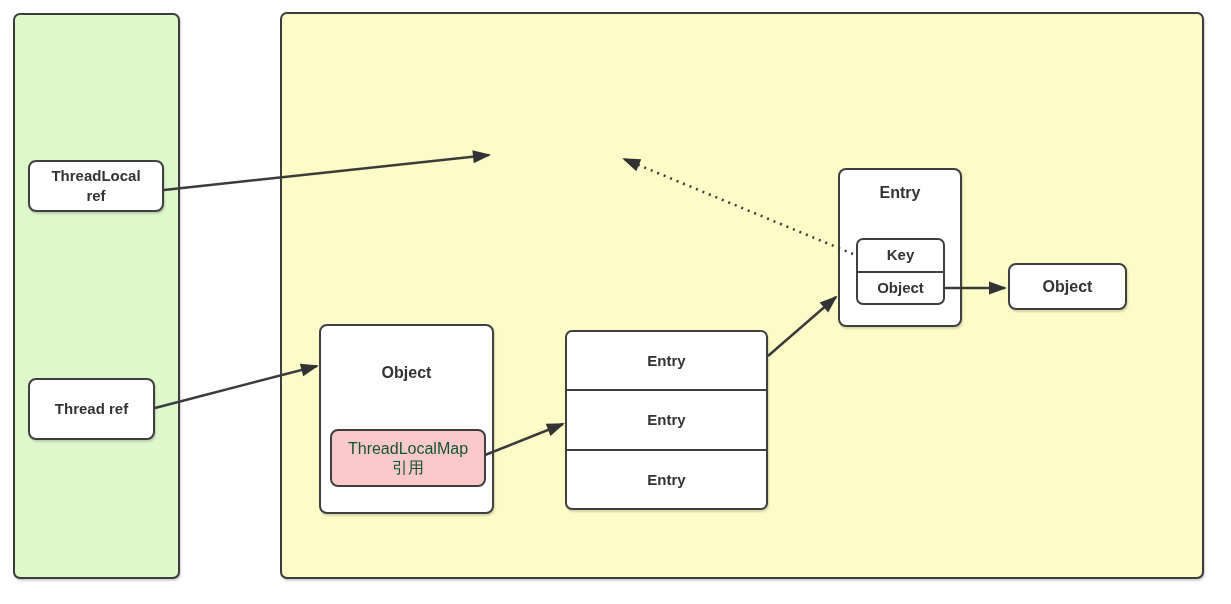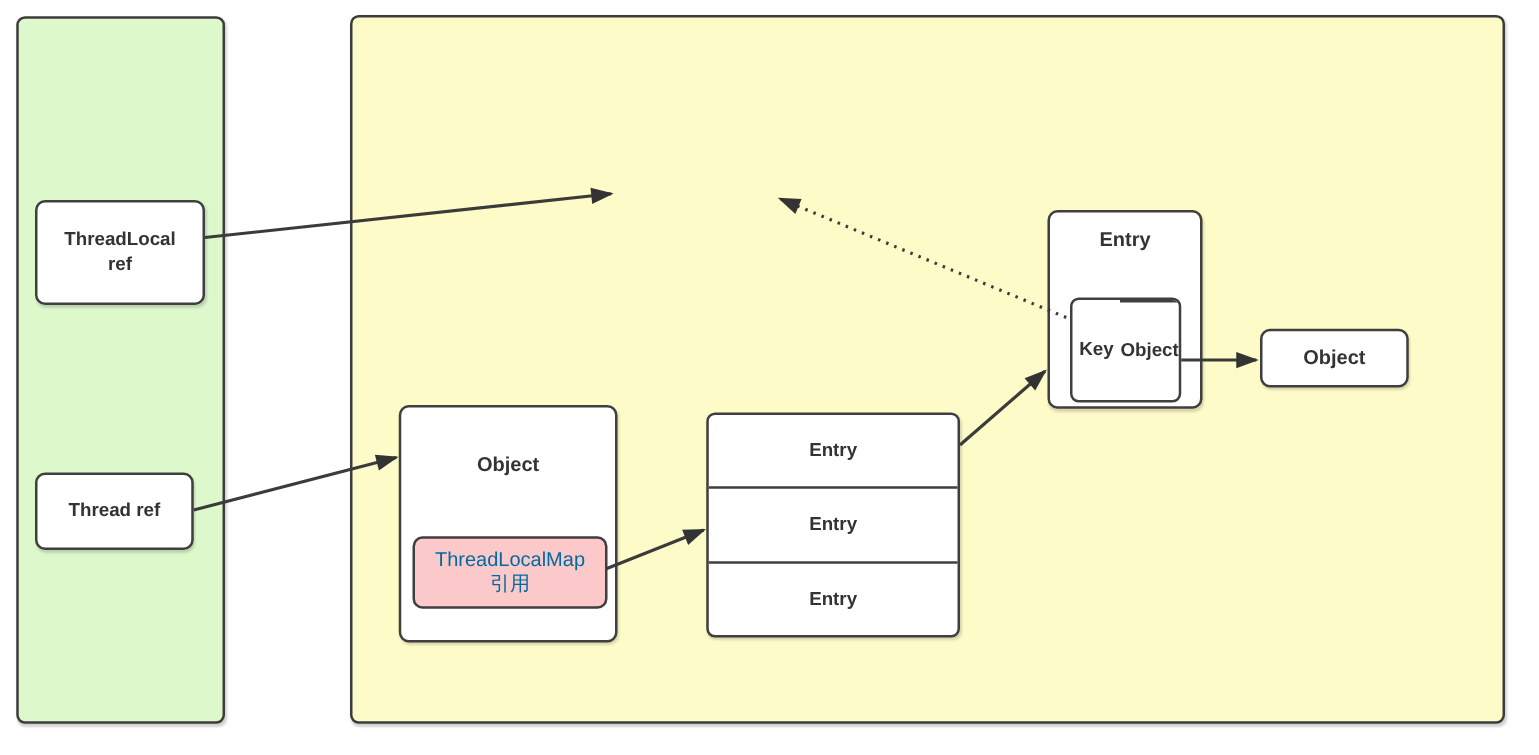--- a/index.html
+++ b/index.html
@@ -31,39 +31,39 @@
     display: flex;
     align-items: center;
     justify-content: center;
     text-align: center;
     font-weight: bold;
     font-size: 15px;
     color: #333333;
     box-shadow: 1px 2px 2px rgba(0,0,0,0.15);
     line-height: 1.35;
   }
-  .node.tl-ref   { left: 28px;  top: 160px; width: 136px; height: 84px; padding: 0 12px; }
+  .node.tl-ref   { left: 28px;  top: 160px; width: 136px; height: 52px; padding: 0 12px; }
   .node.t-ref    { left: 28px;  top: 378px; width: 127px; height: 62px; }
   .node.tlocal   { left: 492px; top: 111px; width: 125px; height: 85px; }
   .node.object   { left: 1008px; top: 263px; width: 119px; height: 47px; font-size: 16px; }
 
   .node.thread   { left: 319px; top: 324px; width: 175px; height: 190px; display: block; }
   .thread-title  { position: absolute; top: 36px; left: 0; right: 0; text-align: center; font-size: 16px; font-weight: bold; }
   .map-ref {
     position: absolute;
     left: 9px; top: 103px; width: 156px; height: 58px;
     box-sizing: border-box;
     background: #fbc9c9;
     border: 2px solid #3f3f3f;
     border-radius: 8px;
     display: flex; align-items: center; justify-content: center;
     text-align: center;
     font-weight: normal;
     font-size: 16px;
-    color: #0369a1;
+    color: #14532d;
     line-height: 1.2;
     padding: 0 10px;
   }
 
   .entry-stack {
     position: absolute;
     left: 565px; top: 330px; width: 203px; height: 180px;
     box-sizing: border-box;
     background: #ffffff;
     border: 2.5px solid #3f3f3f;
@@ -75,26 +75,26 @@
     flex: 1;
     display: flex; align-items: center; justify-content: center;
     font-weight: bold; font-size: 15px;
   }
   .entry-row + .entry-row { border-top: 2.5px solid #3f3f3f; }
 
   .node.entry-box { left: 838px; top: 168px; width: 124px; height: 159px; display: block; }
   .entry-title { position: absolute; top: 12px; left: 0; right: 0; text-align: center; font-size: 16px; font-weight: bold; }
   .kv {
     position: absolute;
-    left: 16px; top: 68px; width: 89px; height: 84px;
+    left: 16px; top: 68px; width: 89px; height: 67px;
     box-sizing: border-box;
     background: #ffffff;
     border: 2px solid #3f3f3f;
     border-radius: 7px;
-    display: flex; flex-direction: row;
+    display: flex; flex-direction: column;
     overflow: hidden;
   }
   .kv-row { flex: 1; display: flex; align-items: center; justify-content: center; font-weight: bold; font-size: 15px; }
   .kv-row.value { border-top: 2px solid #3f3f3f; }
 
   svg.arrow-layer {
     position: absolute;
     left: 0; top: 0;
     width: 1231px; height: 604px;
     z-index: 10;

